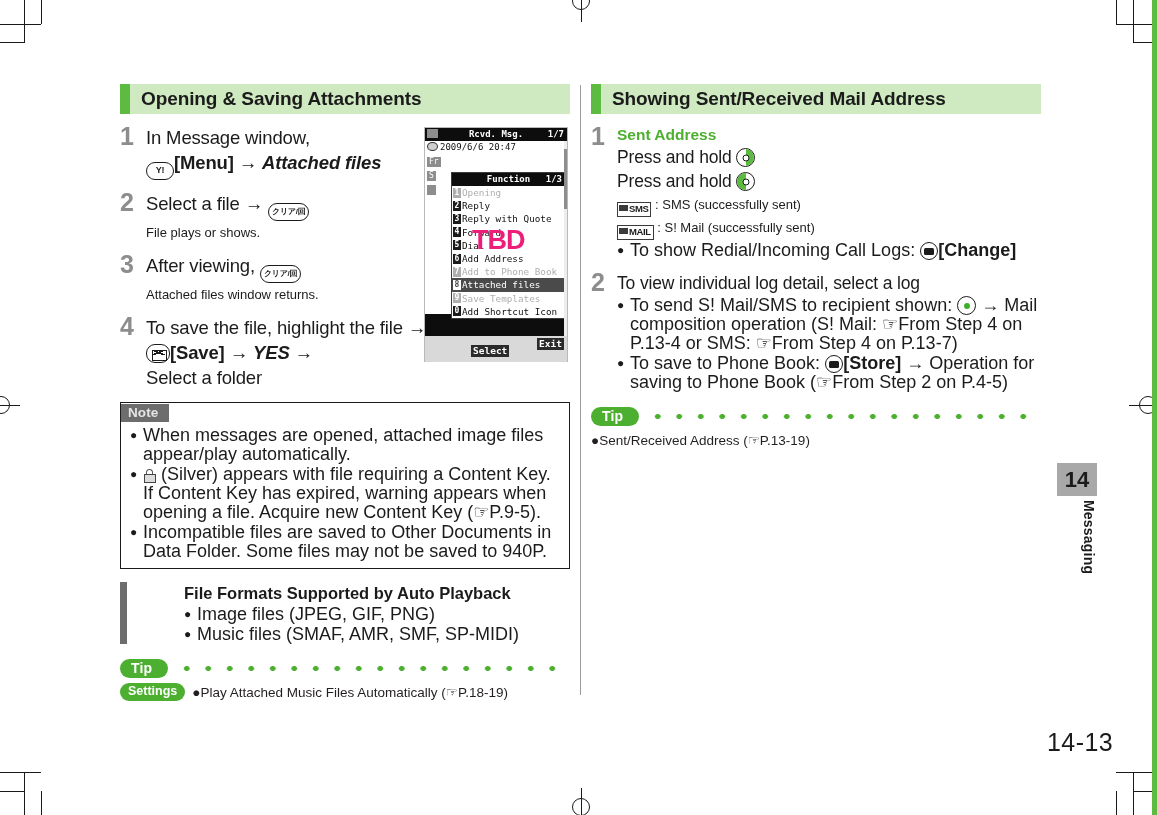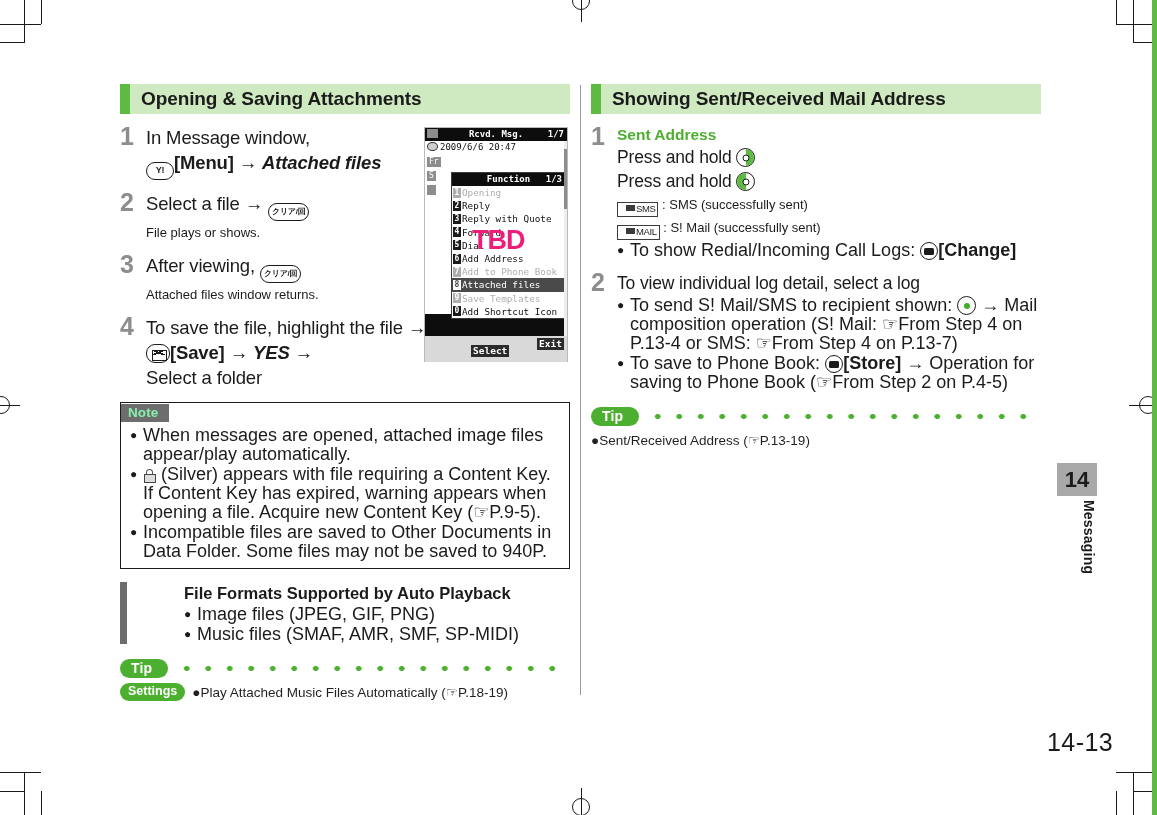--- a/index.html
+++ b/index.html
@@ -108,22 +108,22 @@
   }
   .camkey::before {
     content: ""; position: absolute; left: 3px; top: 4.5px;
     width: 10px; height: 7px; background: #1b1b1b; border-radius: 1.5px;
   }
 
   
   .msgbadge {
     display: inline-block; vertical-align: -3px;
     border: 1.4px solid #3b3b3b; background: #ffffff;
-    font-size: 9.5px; font-weight: normal; letter-spacing: -0.4px;
-    padding: 0 2px 0 8px; height: 15px; line-height: 12px; color: #1b1b1b;
+    font-size: 9.5px; font-weight: bold; letter-spacing: -0.4px;
+    padding: 0 2px 0 1px; height: 15px; line-height: 12px; color: #1b1b1b;
   }
   .msgbadge .env {
     display: inline-block; width: 9px; height: 6px;
     background: #3b3b3b; margin-right: 1px; vertical-align: 1px;
   }
 
   
   .lockglyph {
     display: inline-block; vertical-align: -3px;
     width: 13px; height: 14px; position: relative;
@@ -133,21 +133,21 @@
     border: 1.5px solid #555; border-bottom: none; border-radius: 4px 4px 0 0;
   }
   .lockglyph .bodyb {
     position: absolute; left: 0.5px; top: 5px; width: 12px; height: 9px;
     border: 1.5px solid #444; background: #dcdcdc;
   }
 
   
   .notebox { border: 1.6px solid #1b1b1b; margin-top: 12px; }
   .notebox .nb-head {
-    display: inline-block; background: #6d6d6d; color: #86efac;
+    display: inline-block; background: #6d6d6d; color: #e5e5e5;
     font-size: 13.5px; font-weight: bold; padding: 1px 11px 2px 7px;
     letter-spacing: 0.1px;
   }
   .notebox .nb-body { padding: 3px 9px 7px 9px; }
   .bullet-row { display: flex; margin-top: 1px; }
   .bullet-row .dot {
     flex: none; width: 13px; font-size: 12px; line-height: 19px; color: #1b1b1b;
   }
   .bullet-row .txt { font-size: 18px; line-height: 19px; color: #1b1b1b; }
 

